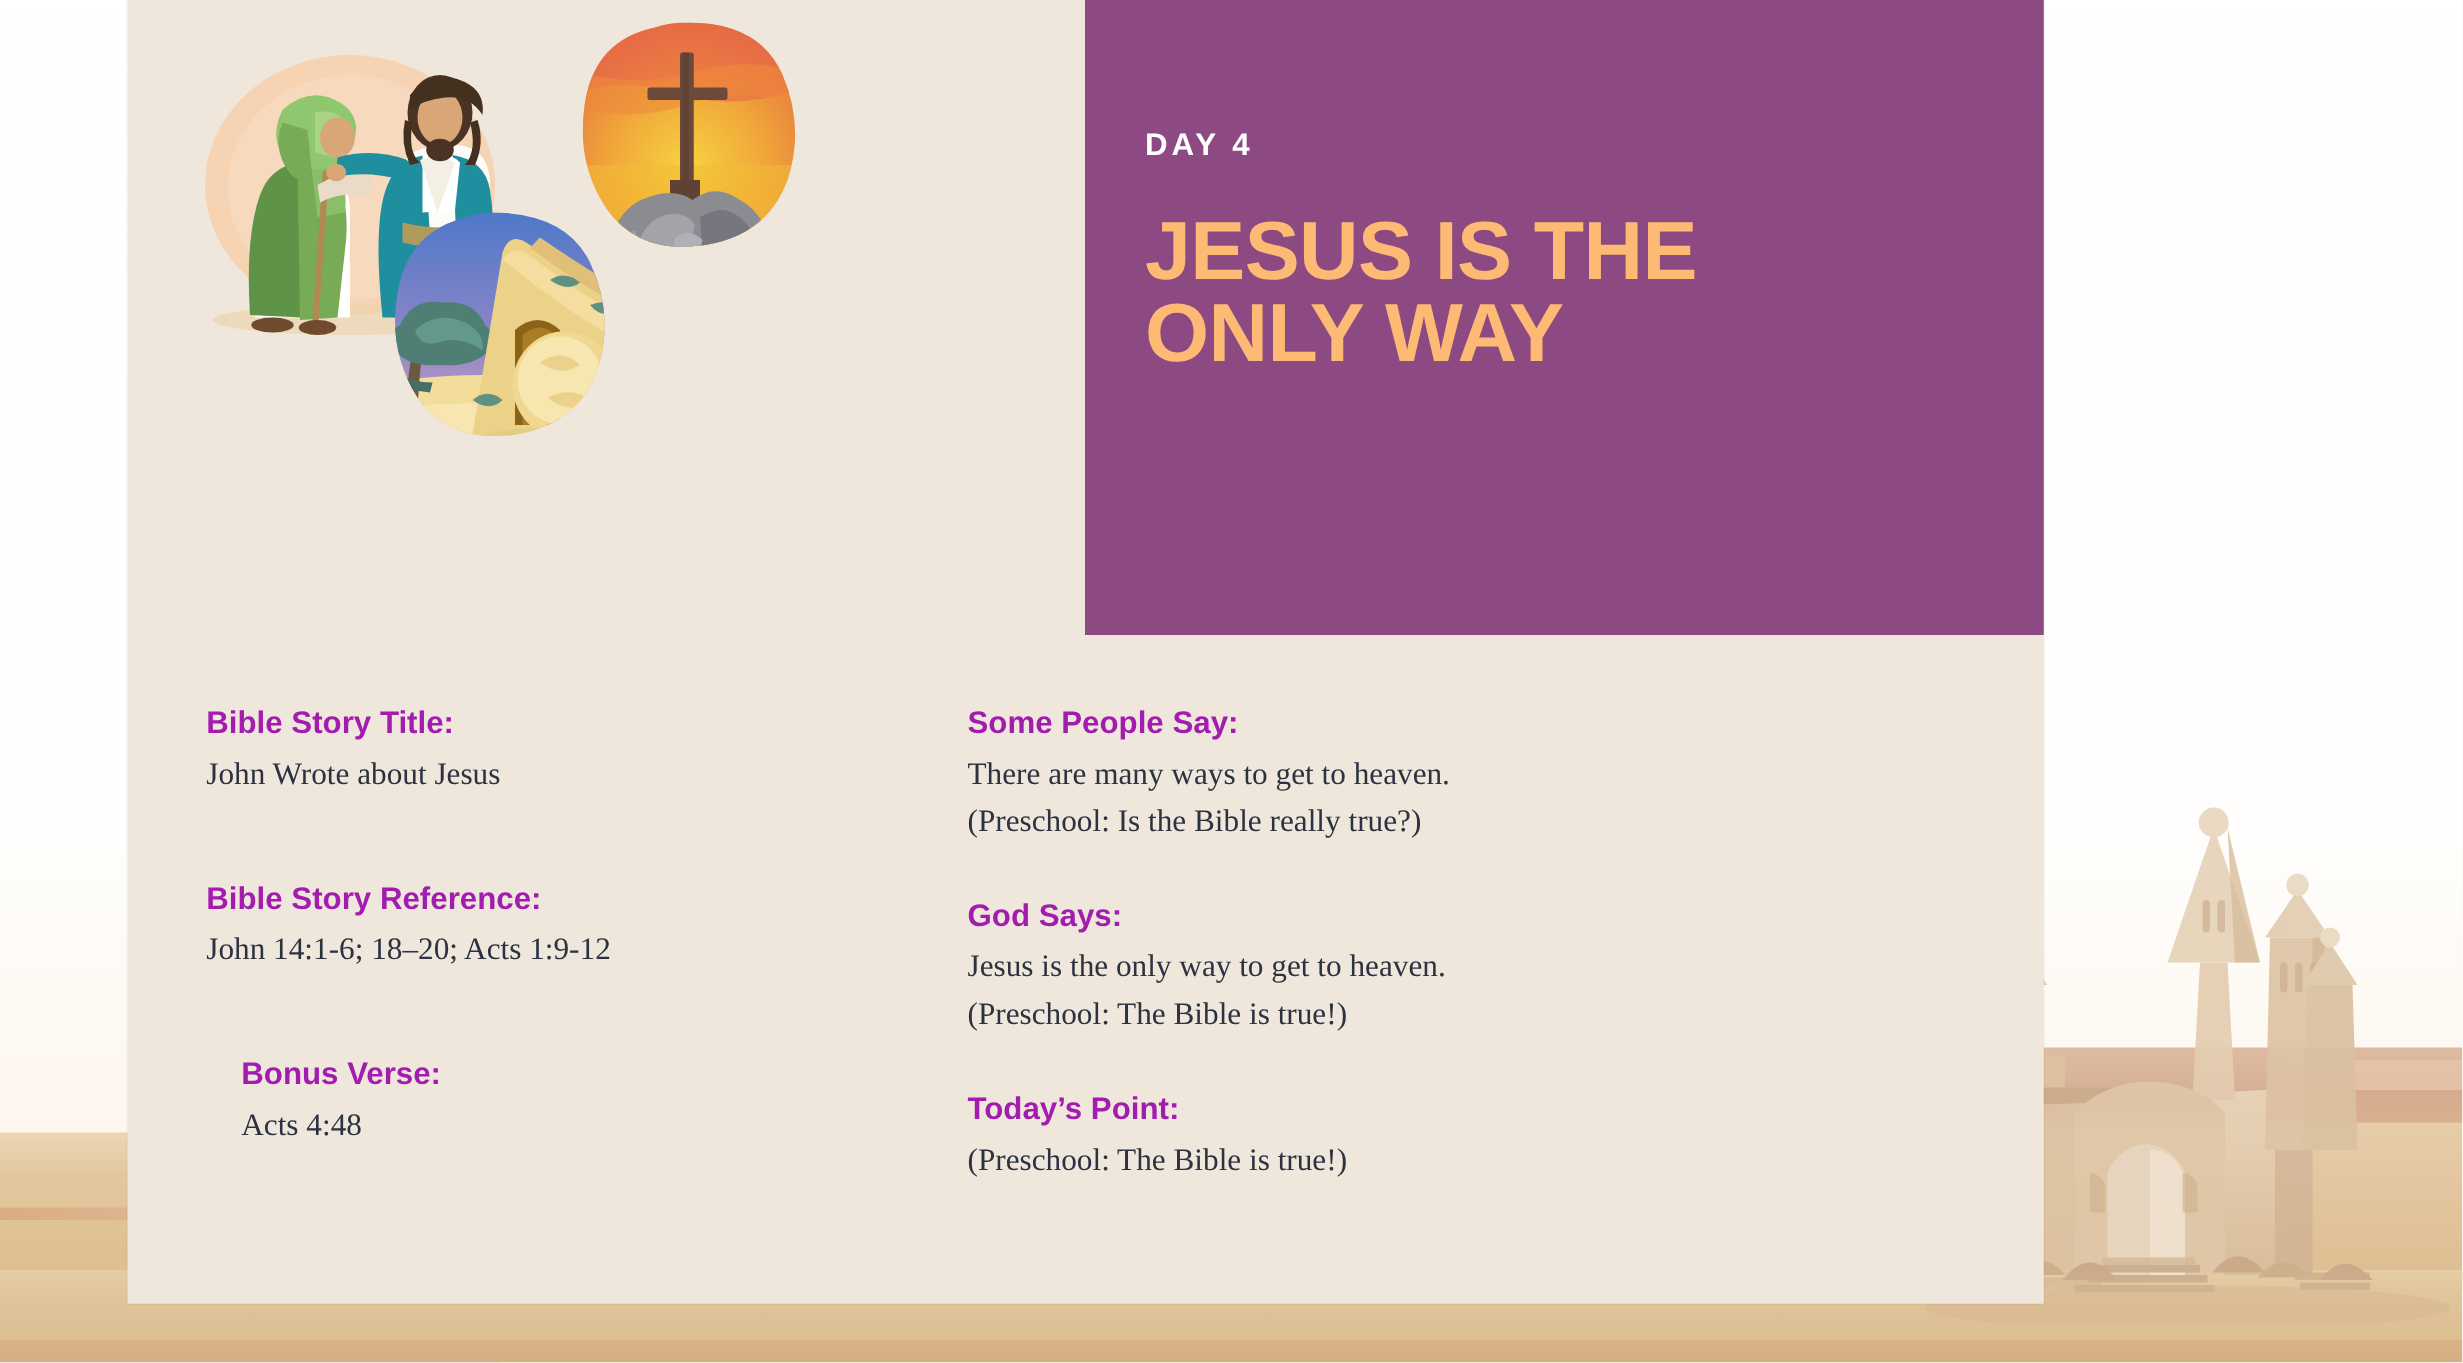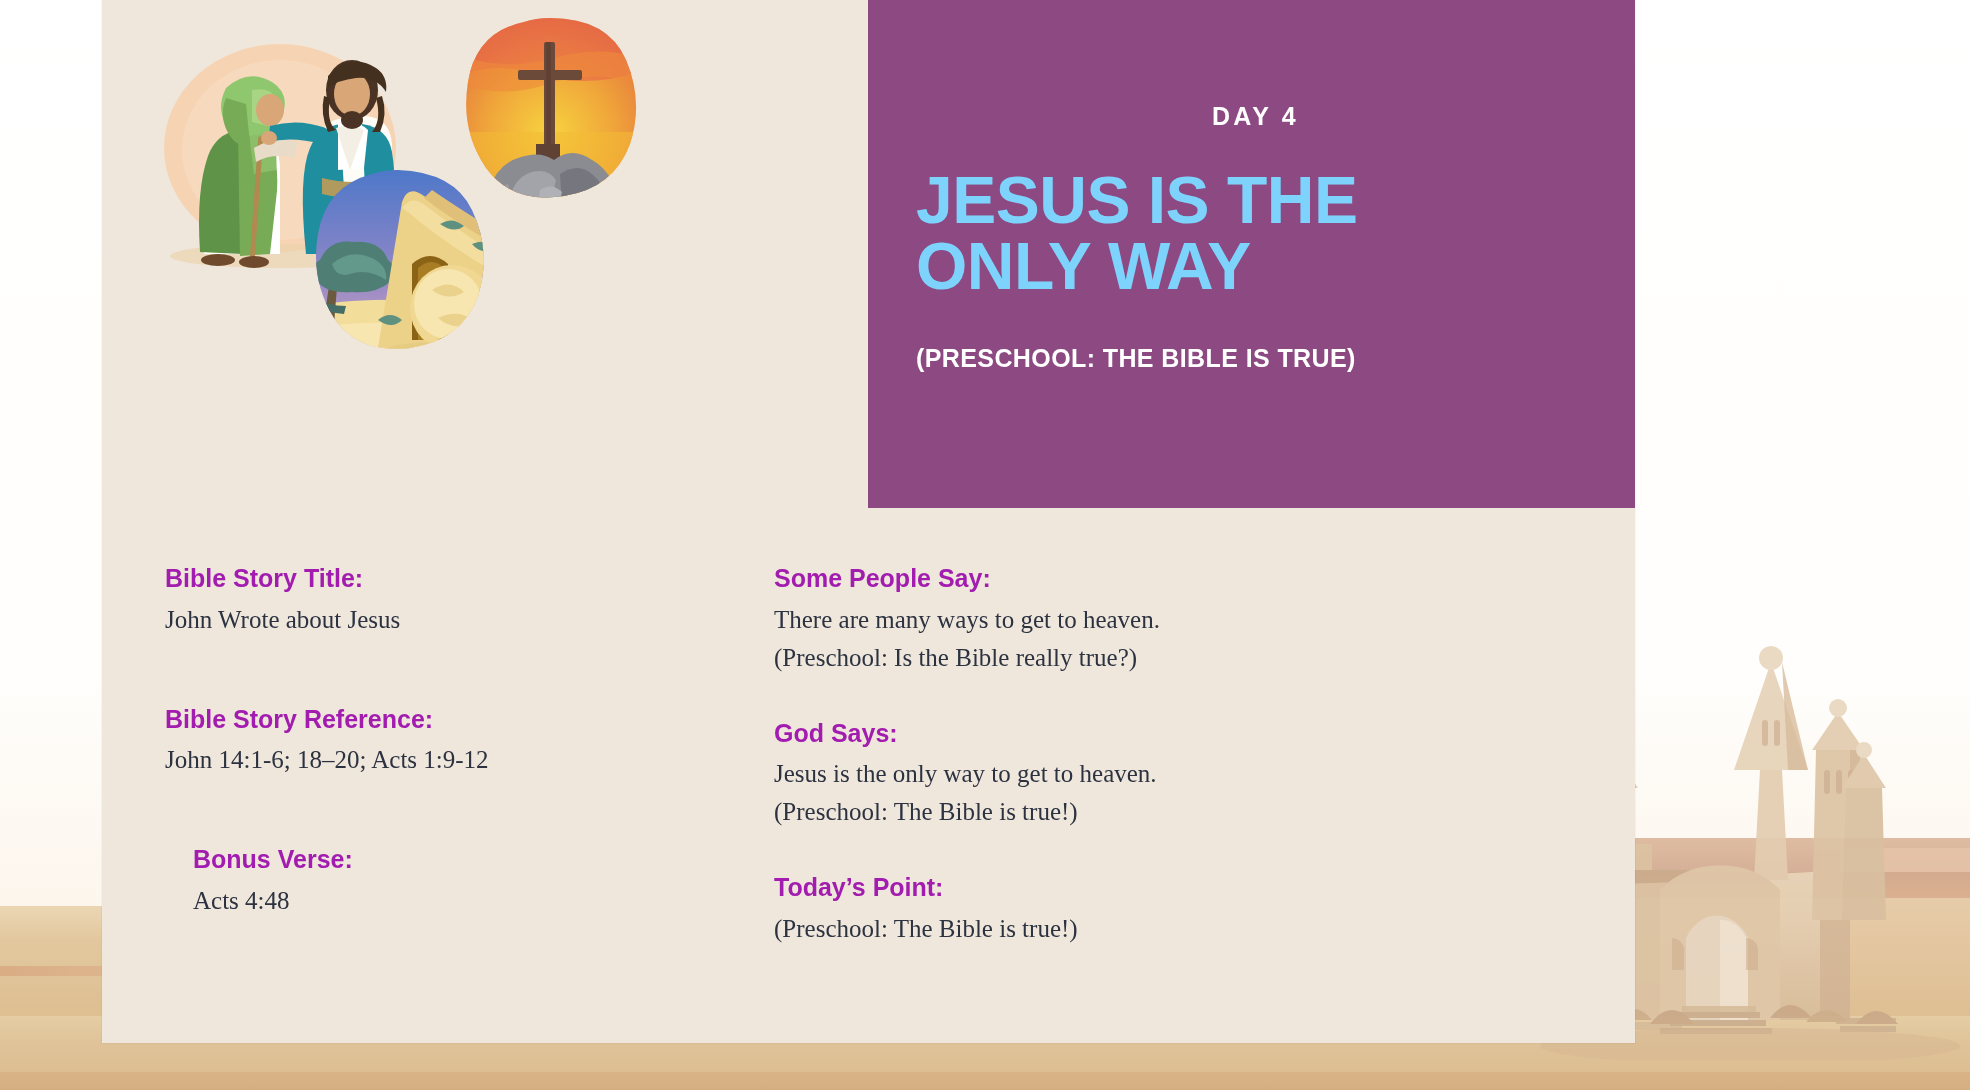--- a/index.html
+++ b/index.html
@@ -111,24 +111,23 @@
     top: 104px;
     right: 40px;
   }
   .day-label {
     color: #ffffff;
     font-size: 25px;
     font-weight: bold;
     letter-spacing: 3.2px;
     margin: 0 0 38px 0;
     line-height: 1;
-    text-align: center;
   }
   .main-title {
-    color: #7dd3fc;
+    color: #fdba74;
     font-size: 66px;
     font-weight: bold;
     line-height: 1.0;
     letter-spacing: -0.5px;
     margin: 0 0 44px 0;
   }
   .main-title .tline { display: block; }
   .subtitle {
     color: #ffffff;
     font-size: 25px;
@@ -397,21 +396,20 @@
       </svg>
     </div>
 
     <div class="purple-block">
       <div class="purple-inner">
         <div class="day-label">DAY 4</div>
         <h1 class="main-title">
           <span class="tline">JESUS IS THE</span>
           <span class="tline">ONLY WAY</span>
         </h1>
-        <div class="subtitle">(PRESCHOOL: THE BIBLE IS TRUE)</div>
       </div>
     </div>
 
     <div class="col col-left">
       <div class="field">
         <span class="f-label">Bible Story Title:</span>
         <span class="f-value">John Wrote about Jesus</span>
       </div>
       <div class="field">
         <span class="f-label">Bible Story Reference:</span>

